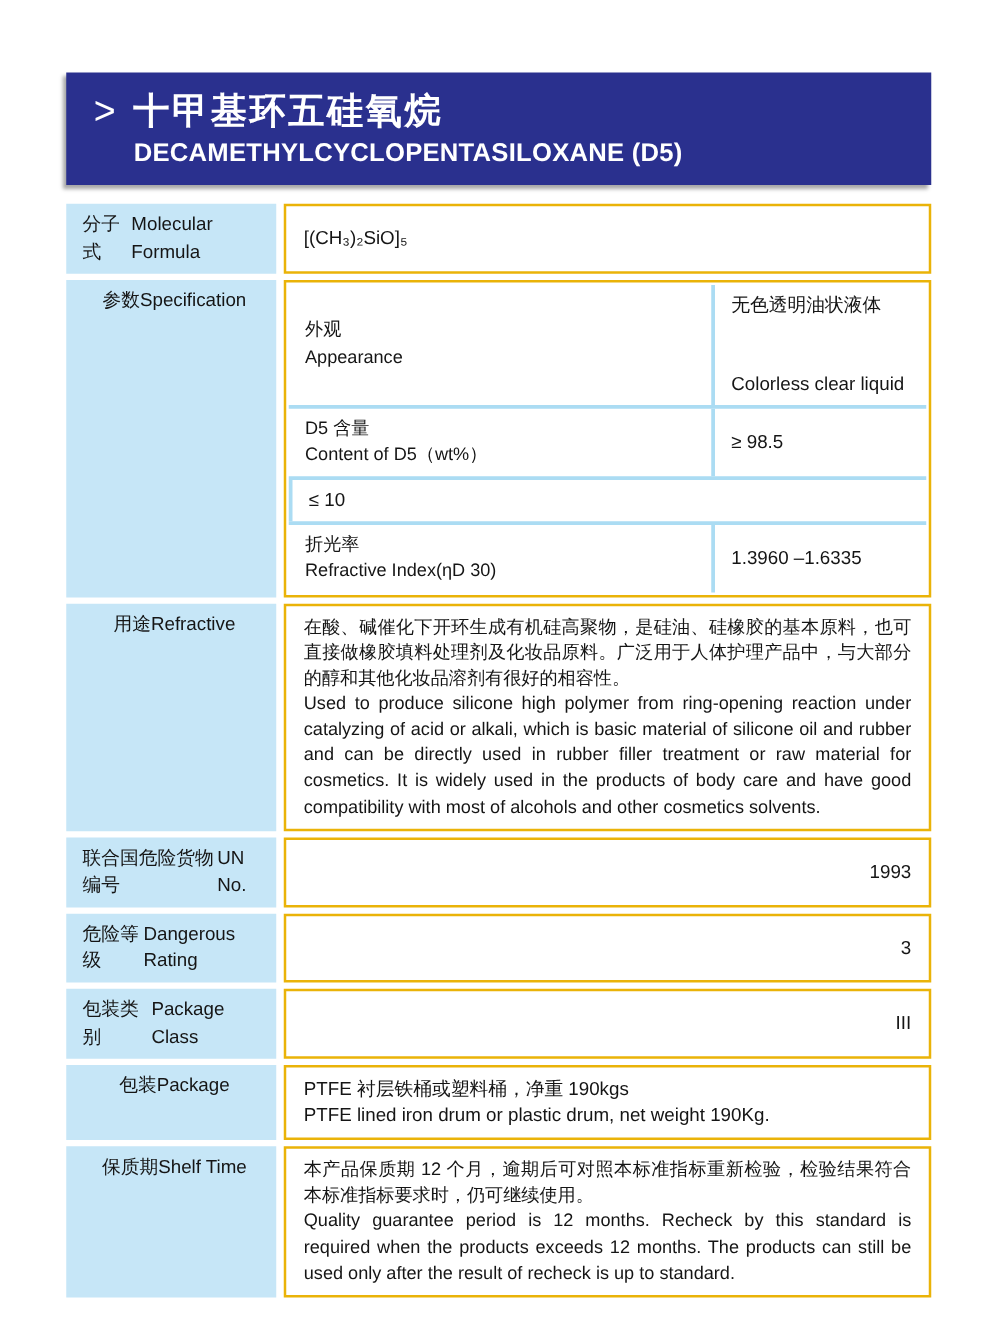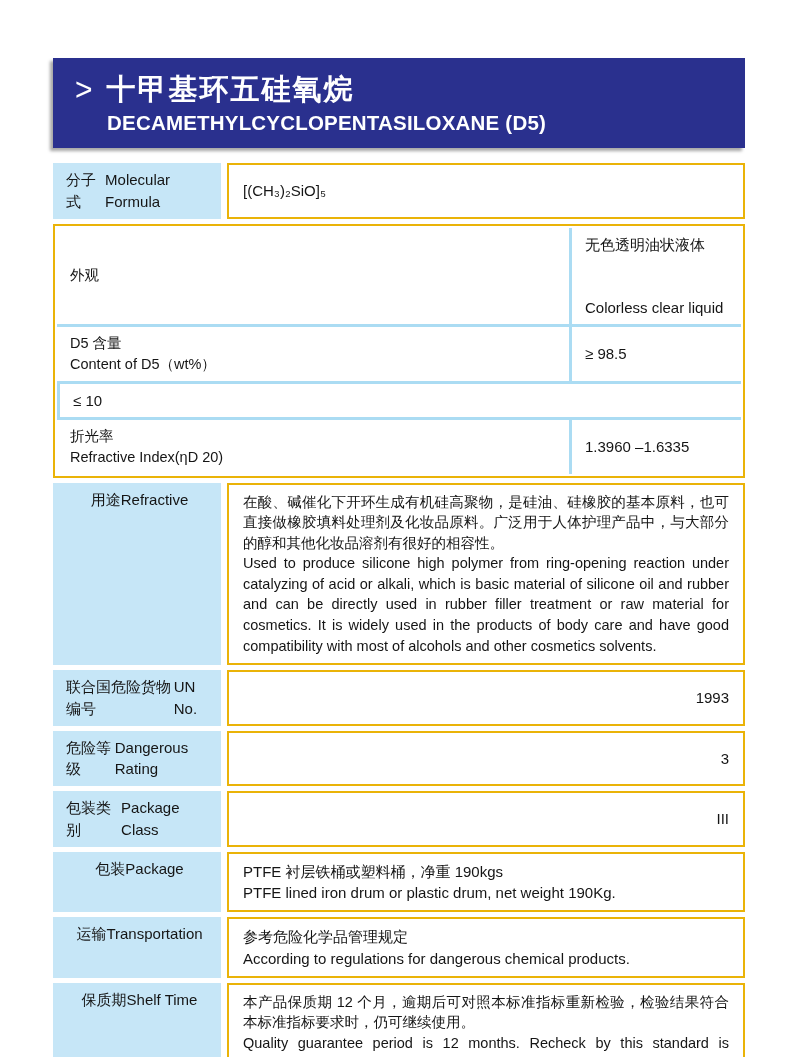--- a/index.html
+++ b/index.html
@@ -100,25 +100,30 @@
       <div class="lbl">
         <span>分子式</span>
         <span>Molecular Formula</span>
       </div>
       <div class="cell">
         <span>[(CH₃)₂SiO]₅</span>
       </div>
     </div>
 
     <div class="row">
+      <div class="lbl">
+        <span>参数</span>
+        <span>Specification</span>
+      </div>
       <div class="cell nopad">
 
         <div class="spec-row">
           <div class="spec-desc">
             <span>外观</span>
+            <span>Appearance</span>
           </div>
           <div class="spec-val">
             <span>无色透明油状液体</span>
             <span>Colorless clear liquid</span>
           </div>
         </div>
 
         <div class="spec-row">
           <div class="spec-desc">
             <span>D5 含量</span>
@@ -131,21 +136,21 @@
 
         <div class="spec-row">
           <div class="spec-val">
             <span>≤ 10</span>
           </div>
         </div>
 
         <div class="spec-row">
           <div class="spec-desc">
             <span>折光率</span>
-            <span>Refractive Index(ηD 20)</span>
+            <span>Refractive Index(ηD 30)</span>
           </div>
           <div class="spec-val">
             <span>1.3960 –1.6335</span>
           </div>
         </div>
 
       </div>
     </div>
 
     <div class="row h-app">
@@ -193,30 +198,20 @@
       <div class="lbl">
         <span>包装</span>
         <span>Package</span>
       </div>
       <div class="cell">
         <span>PTFE 衬层铁桶或塑料桶，净重 190kgs</span>
         <span>PTFE lined iron drum or plastic drum, net weight 190Kg.</span>
       </div>
     </div>
 
-    <div class="row h-tra">
-      <div class="lbl">
-        <span>运输</span>
-        <span>Transportation</span>
-      </div>
-      <div class="cell">
-        <span>参考危险化学品管理规定</span>
-        <span>According to regulations for dangerous chemical products.</span>
-      </div>
-    </div>
 
     <div class="row h-shf">
       <div class="lbl">
         <span>保质期</span>
         <span>Shelf Time</span>
       </div>
       <div class="cell">
         <div class="para">本产品保质期 12 个月，逾期后可对照本标准指标重新检验，检验结果符合本标准指标要求时，仍可继续使用。</div>
         <div class="para">Quality guarantee period is 12 months. Recheck by this standard is required when the products exceeds 12 months. The products can still be used only after the result of recheck is up to standard.</div>
       </div>

